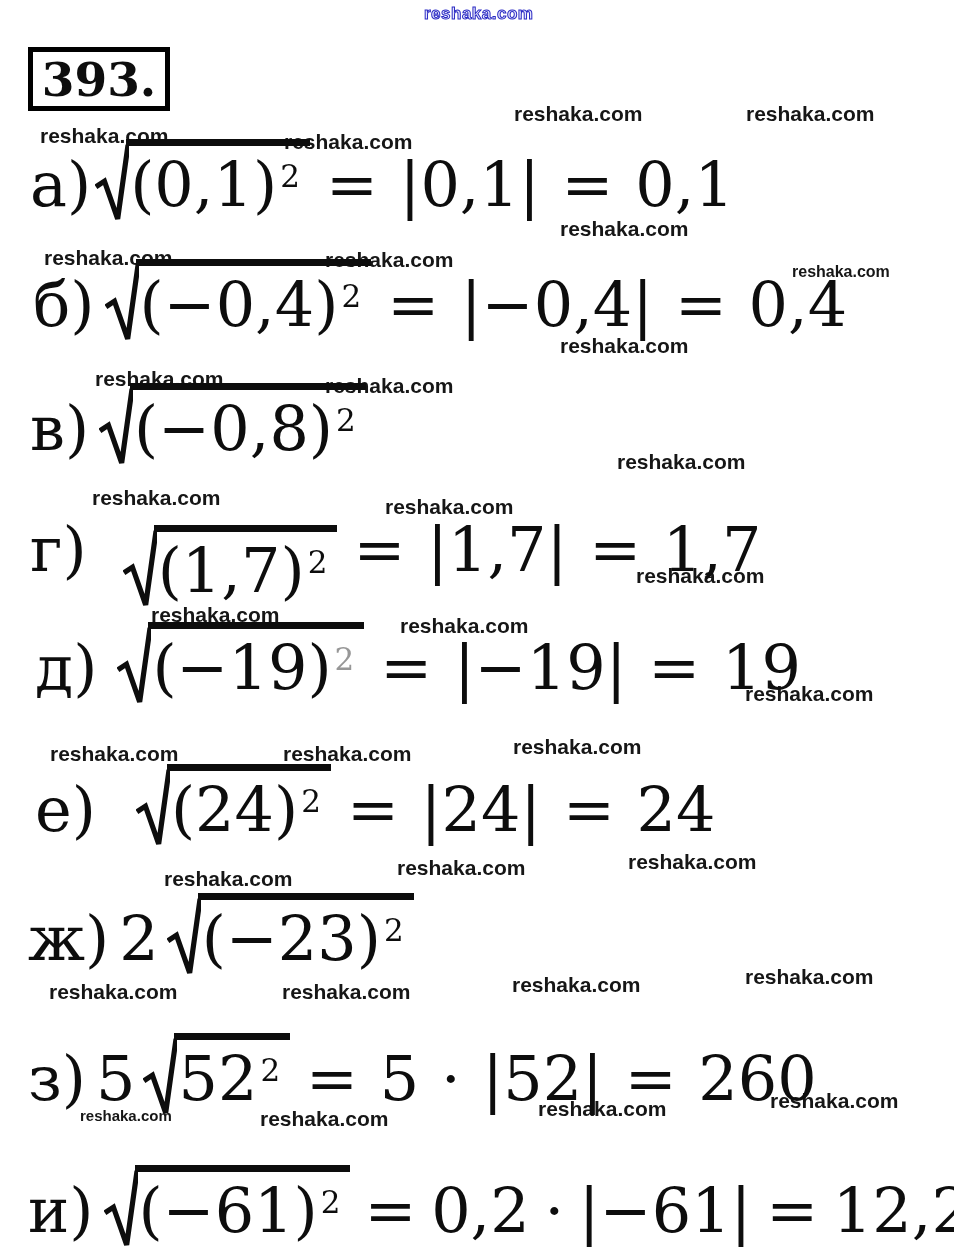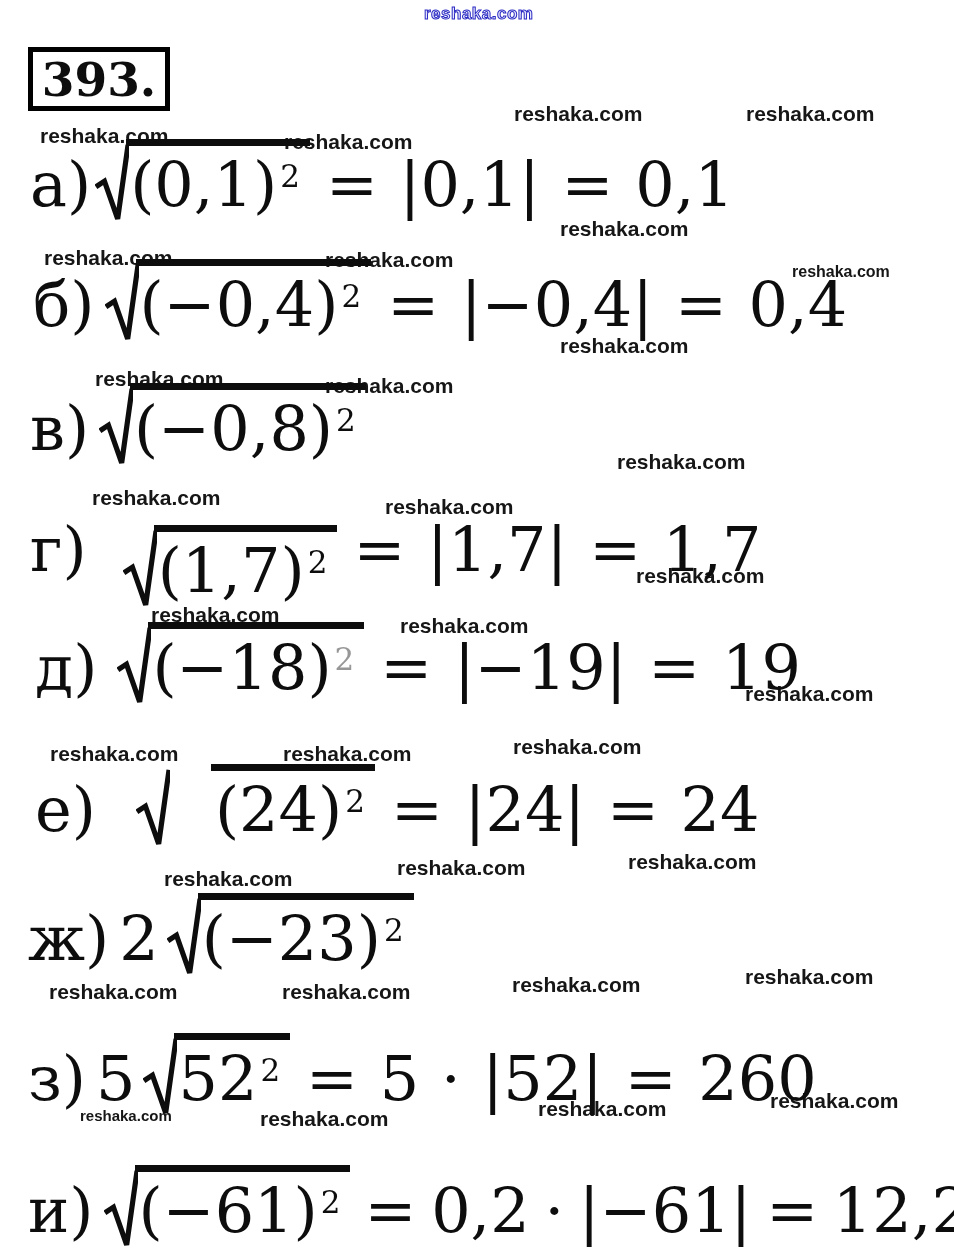--- a/index.html
+++ b/index.html
@@ -83,21 +83,21 @@
     vertical-align: .62em;
     line-height: 0;
     margin-left: 3px;
   }
   .eq .rhs { margin-left: 16px; word-spacing: 2px; }
 
   
   #row-a .sqrt { margin-left: -6px; }
   #row-g .sqrt { margin-left: 26px; margin-top: 21px; }
   #row-d .sqrt { margin-left: 10px; }
-  #row-e .sqrt { margin-left: 30px; gap: 44px; }
+  #row-e .sqrt { margin-left: 30px; }
   #row-i .rhs  { word-spacing: -5px; margin-left: 14px; }
   
   #row-d .rand sup { color: #979797; }
 </style>
 </head>
 <body>
 
 <div id="page">
 
   <span id="top-wm">reshaka.com</span>
@@ -188,21 +188,21 @@
     <span class="rhs">= |1,7| = 1,7</span>
   </div>
 
   <div class="eq" id="row-d" style="left:35px;top:622px">
     <span class="lbl">д)</span>
 
     <span class="sqrt">
       <svg class="rsym" viewBox="0 0 36 90">
           <polyline points="1,48 10,42 24,82 35,3.5" fill="none" stroke="#0d0d0d" stroke-width="5.5"></polyline>
         </svg>
-      <span class="rand"><span>(−18)</span><sup>2</sup></span>
+      <span class="rand"><span>(−19)</span><sup>2</sup></span>
     </span>
     <span class="rhs">= |−19| = 19</span>
   </div>
 
   <div class="eq" id="row-e" style="left:35px;top:764px">
     <span class="lbl">е)</span>
 
     <span class="sqrt">
       <svg class="rsym" viewBox="0 0 36 90">
           <polyline points="1,48 10,42 24,82 35,3.5" fill="none" stroke="#0d0d0d" stroke-width="5.5"></polyline>

